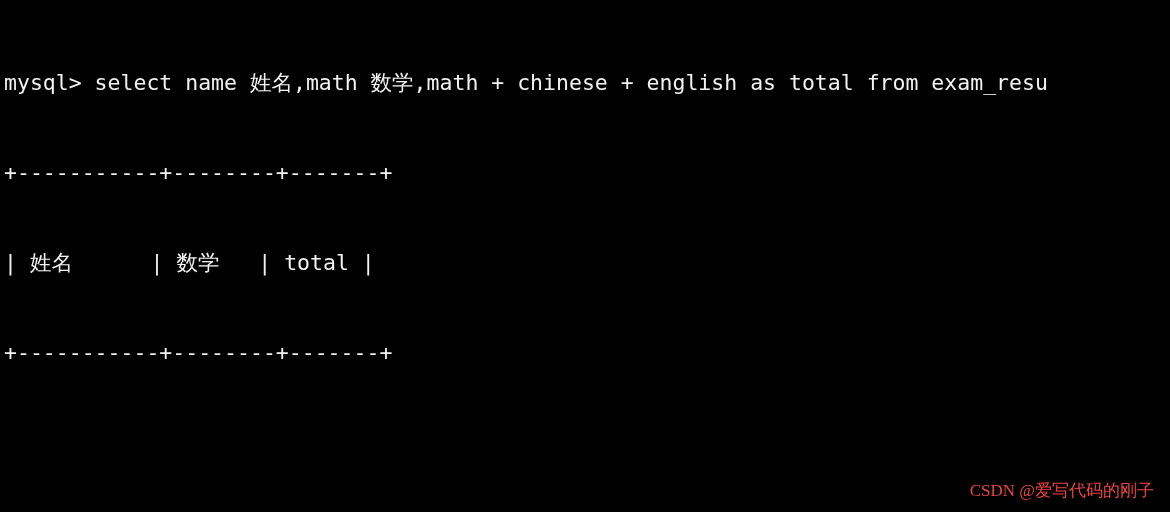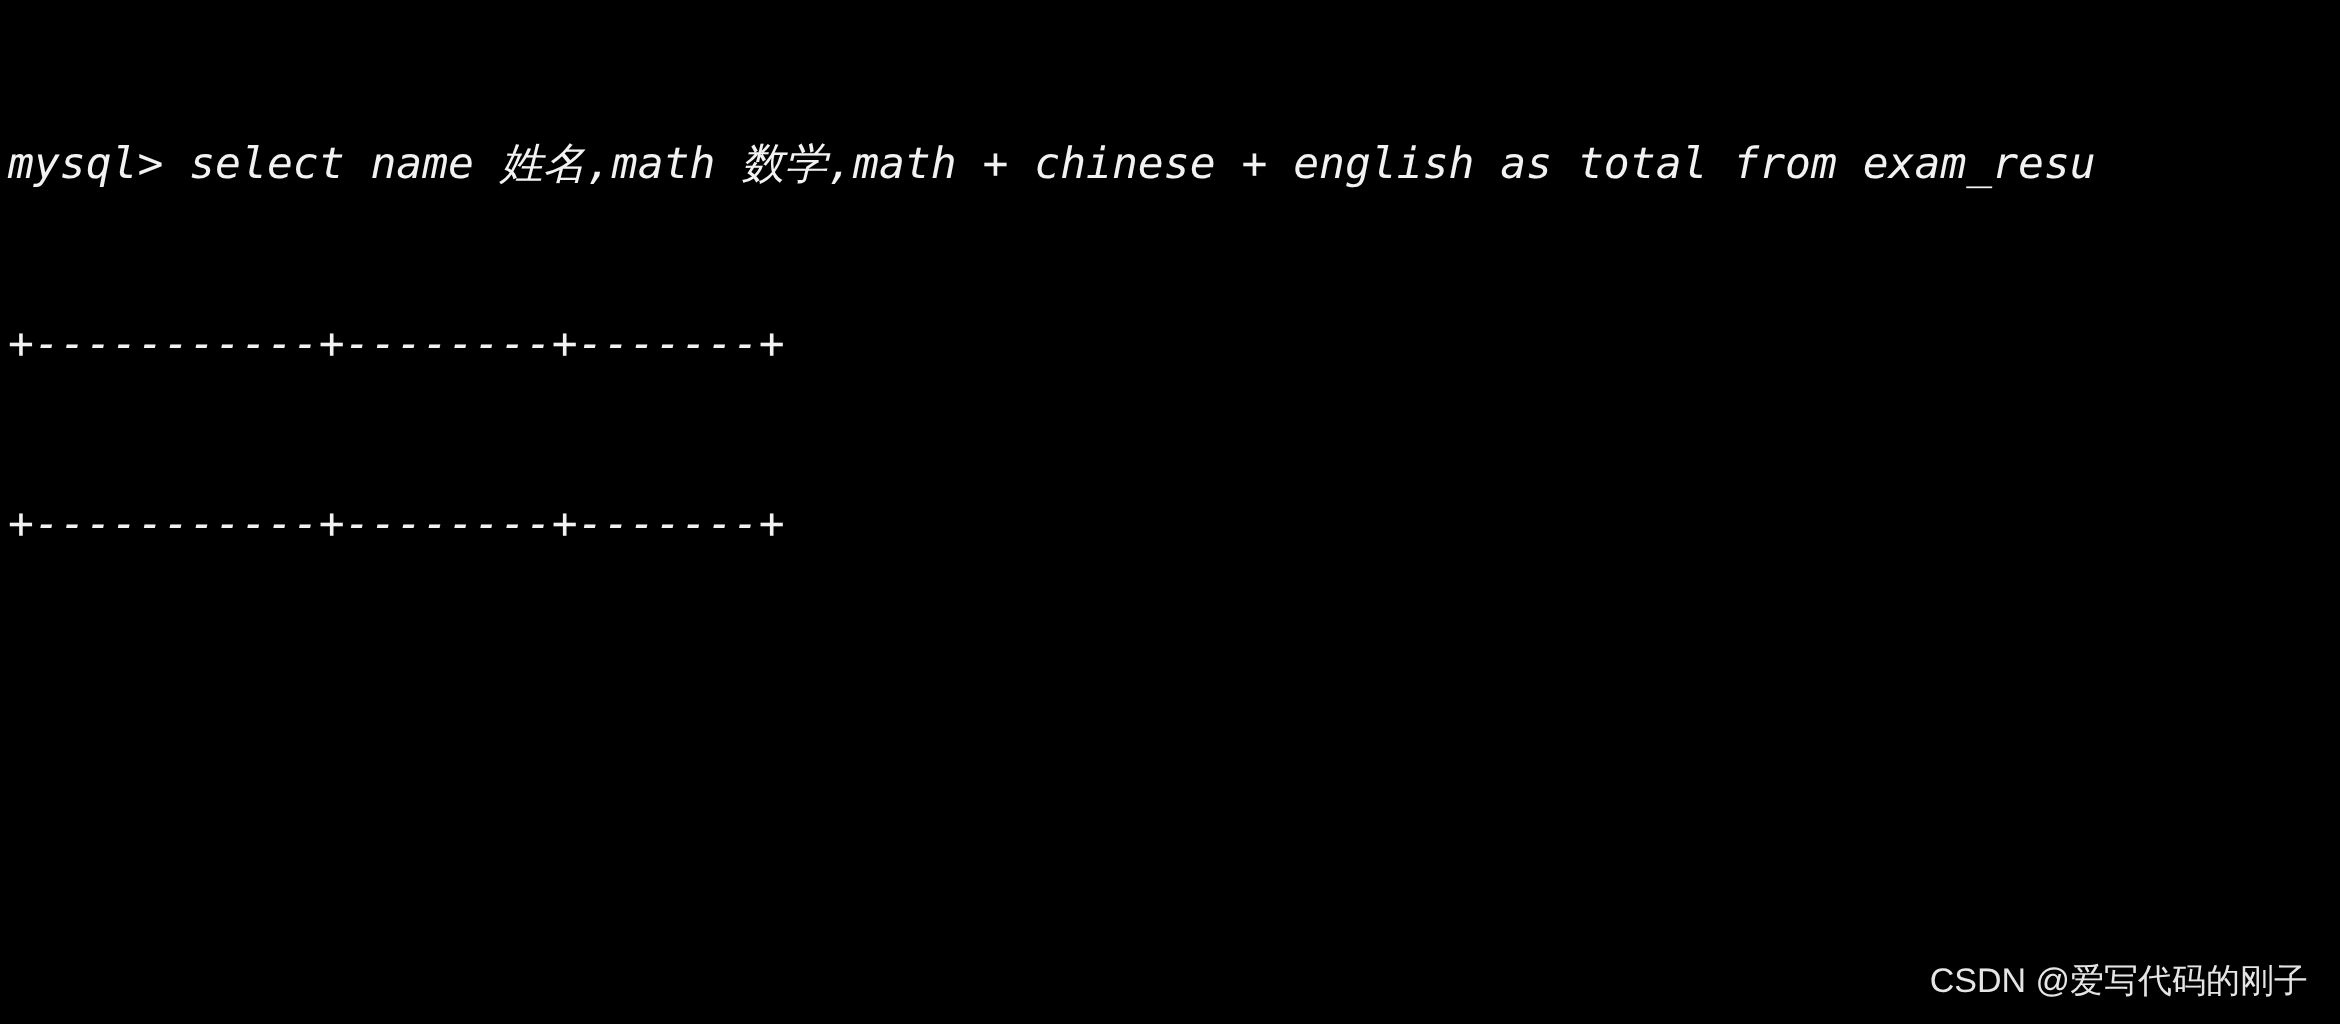--- a/index.html
+++ b/index.html
@@ -19,38 +19,38 @@
       top: 8px;
       color: #f2f2f2;
       font-family: "DejaVu Sans Mono", "Liberation Mono", monospace;
       font-size: 21.5px;
       line-height: 30px;
       white-space: pre;
     }
     .line {
       height: 30px;
       white-space: pre;
-      font-style: italic;
     }
     .watermark {
       position: absolute;
       right: 16px;
       bottom: 10px;
-      color: #e5e5e5;
-      font-family: Liberation Sans, sans-serif;
+      color: #ef4444;
+      font-family: Liberation Serif, serif;
       font-size: 17px;
       line-height: 22px;
     }
   </style>
 </head>
 <body>
 
 <div class="terminal">
   <div class="line"><span>mysql&gt; </span><span>select name 姓名,math 数学,math + chinese + english as total from exam_resu</span></div>
   <div class="line">+-----------+--------+-------+</div>
+  <div class="line">| 姓名      | 数学   | total |</div>
   <div class="line">+-----------+--------+-------+</div>
   
   
   
   
   
   
   
   
   

